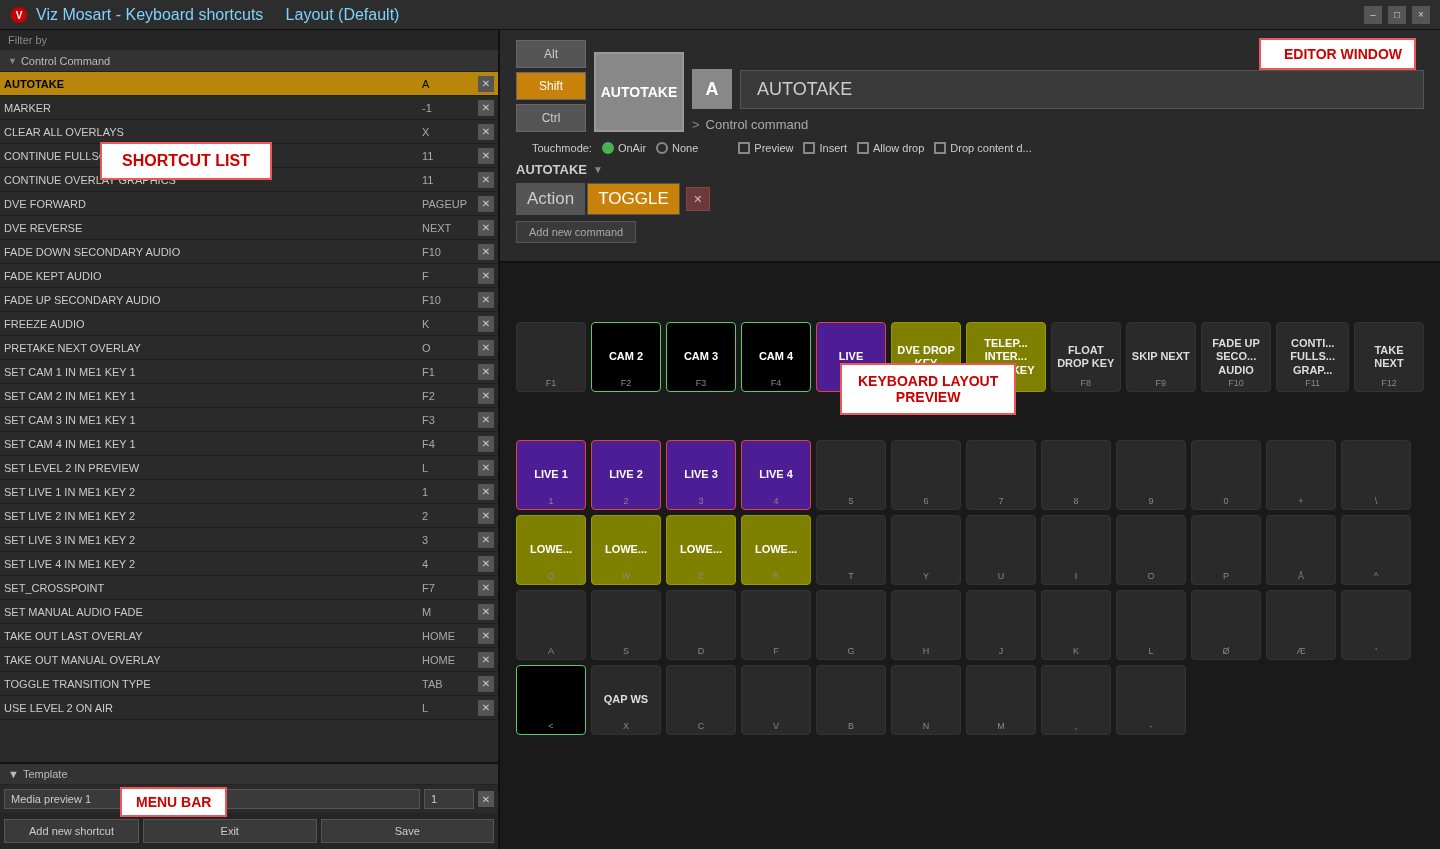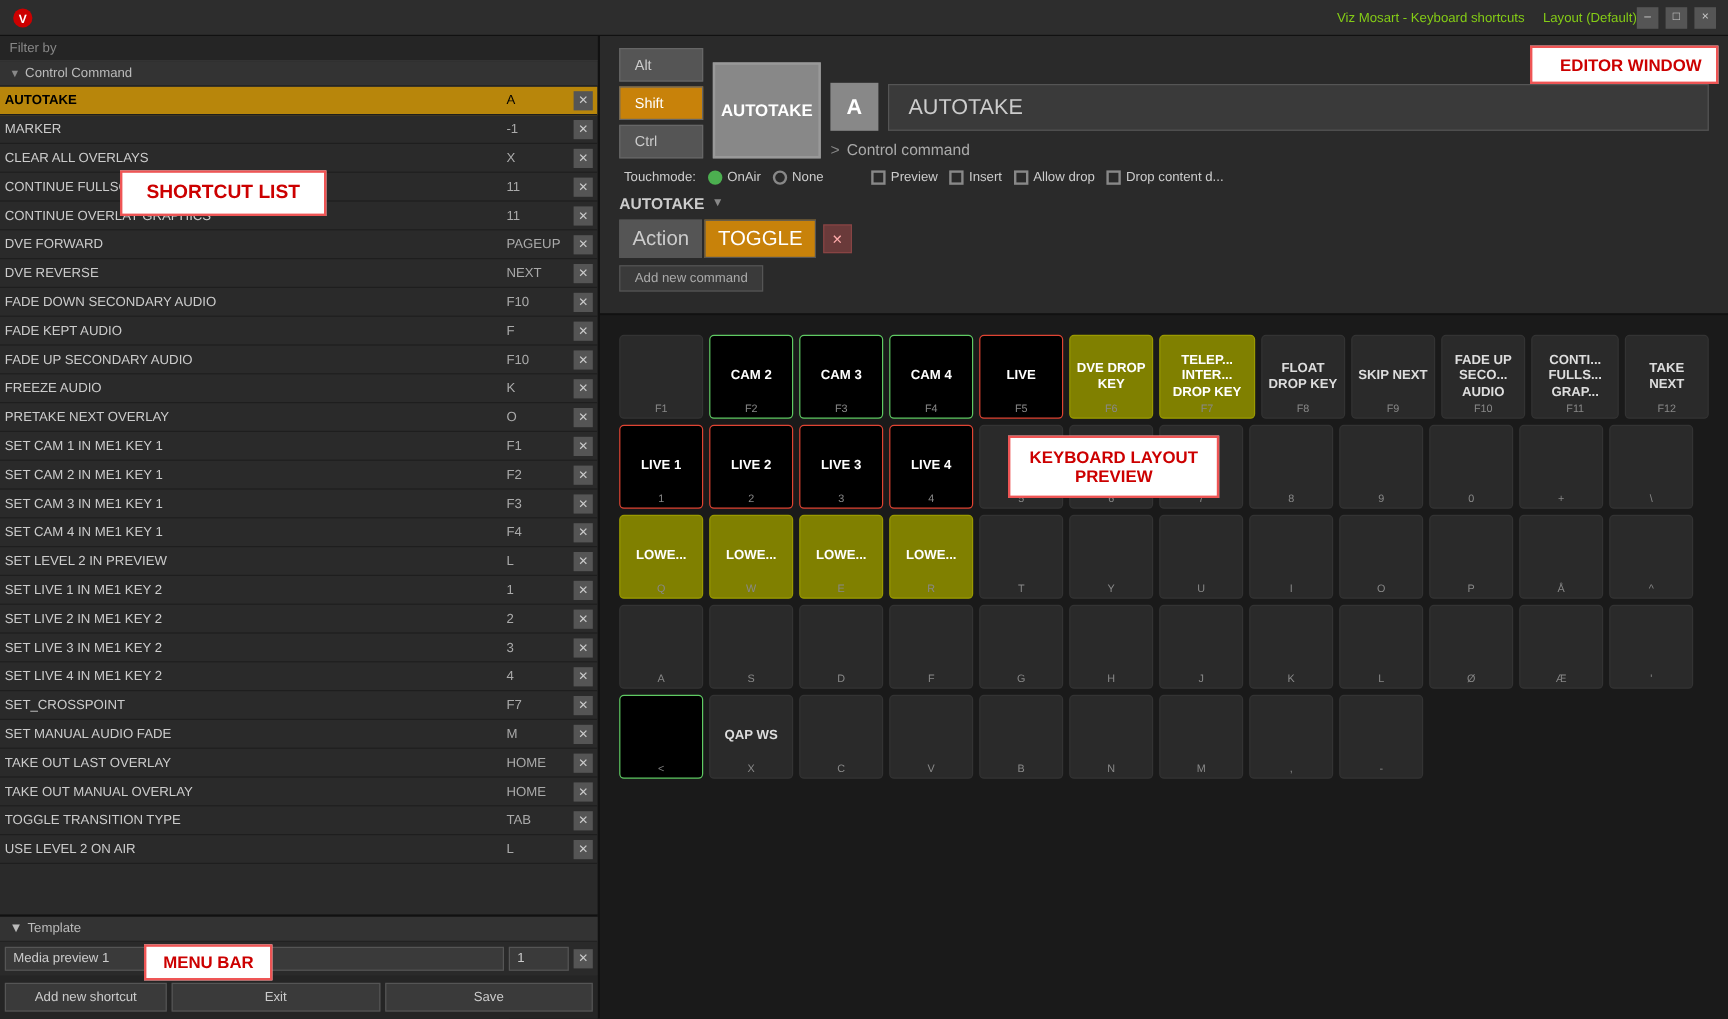--- a/index.html
+++ b/index.html
@@ -21,24 +21,23 @@
       align-items: center;
       padding: 0 10px;
       border-bottom: 1px solid #111;
     }
     .titlebar-logo {
       width: 18px;
       height: 18px;
       margin-right: 8px;
     }
     .titlebar-title {
-      color: #84cc16;
-      font-size: 11px;
+      color: #7dd3fc;
+      font-size: 16px;
       flex: 1;
-      text-align: right;
     }
     .titlebar-controls {
       display: flex;
       gap: 6px;
     }
     .titlebar-btn {
       width: 18px;
       height: 18px;
       background: #555;
       border: none;
@@ -229,21 +228,21 @@
       flex-direction: column;
       gap: 4px;
     }
     .mod-key {
       background: #555;
       color: #ccc;
       padding: 6px 12px;
       font-size: 12px;
       border: 1px solid #666;
       min-width: 70px;
-      text-align: left;
+      text-align: center;
     }
     .mod-key.active {
       background: #c8820a;
       color: #fff;
     }
 
     .main-key-box {
       width: 90px;
       height: 80px;
       background: #888;
@@ -294,21 +293,21 @@
       color: #aaa;
       font-size: 13px;
     }
     .arrow-right { color: #888; }
 
     
     .touchmode-row {
       display: flex;
       align-items: center;
       gap: 10px;
-      margin: 8px 4px;
+      margin: 8px 16px;
     }
     .radio-group {
       display: flex;
       align-items: center;
       gap: 4px;
     }
     .radio-dot {
       width: 12px;
       height: 12px;
       border-radius: 50%;
@@ -429,21 +428,21 @@
     }
     .key-sublabel {
       font-size: 9px;
       color: #888;
       position: absolute;
       bottom: 3px;
     }
 
     .key.green { background: #000000; border-color: #5fca63; }
     .key.green .key-label { color: #fff; }
-    .key.red { background: #000000; border-color: #e04433; }
+    .key.red { background: #4c1d95; border-color: #e04433; margin-top: 43px; }
     .key.red .key-label { color: #fff; }
     .key.olive { background: #808000; border-color: #9a9a00; }
     .key.olive .key-label { color: #fff; }
     .key.empty { background: #2a2a2a; border-color: #333; }
 
     
     .editor-annotation {
       position: absolute;
       top: 10px;
       right: 10px;
@@ -644,21 +643,21 @@
         <button class="action-btn flex1">Exit</button>
         <button class="action-btn flex1">Save</button>
       </div>
     </div>
   </div>
 
   <div class="right-panel">
 
     <div class="editor-top" style="position:relative;">
 
-      <div class="annotation-box editor-annotation" style="position:absolute; top:8px; right:8px;padding-left:23px;">
+      <div class="annotation-box editor-annotation" style="position:absolute; top:8px; right:24px;padding-left:23px;">
         <span>EDITOR WINDOW</span>
       </div>
 
       <div class="key-display-row">
         <div class="modifier-keys">
           <div class="mod-key">Alt</div>
           <div class="mod-key active">Shift</div>
           <div class="mod-key">Ctrl</div>
         </div>
         <div class="main-key-box">AUTOTAKE</div>

